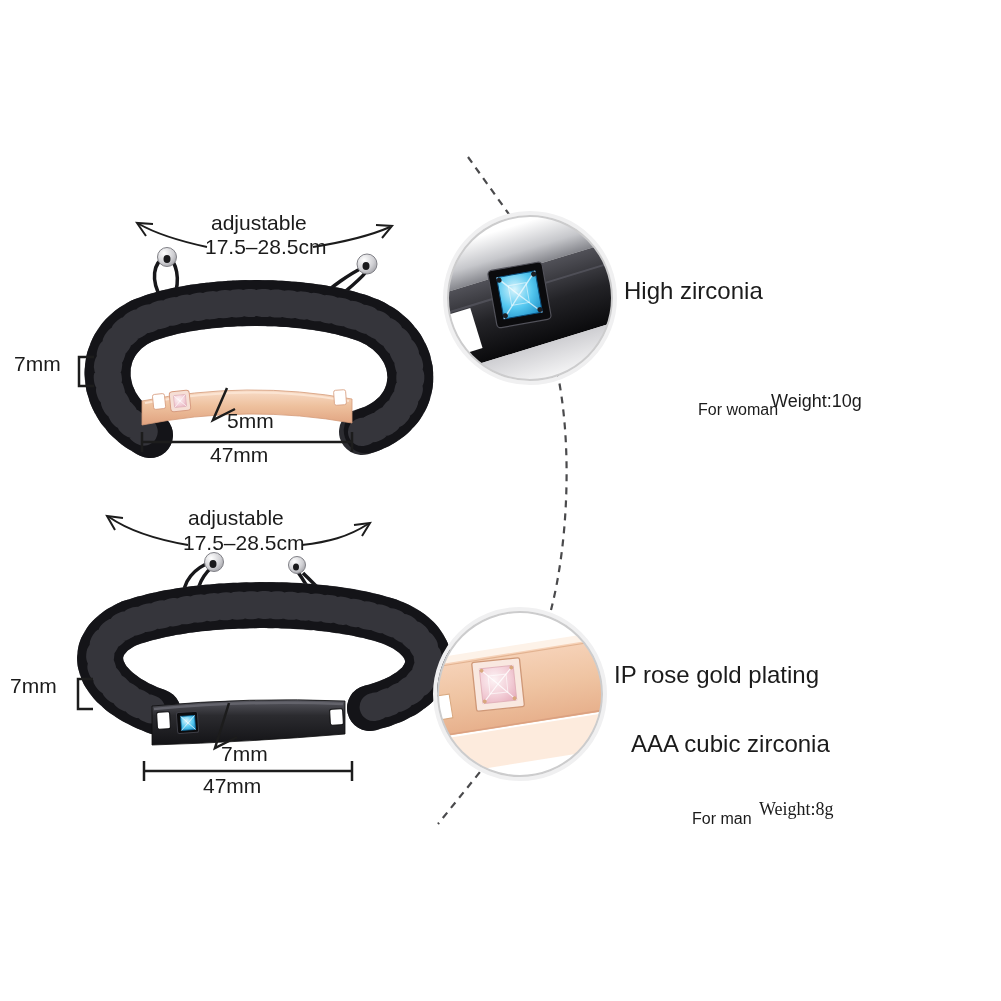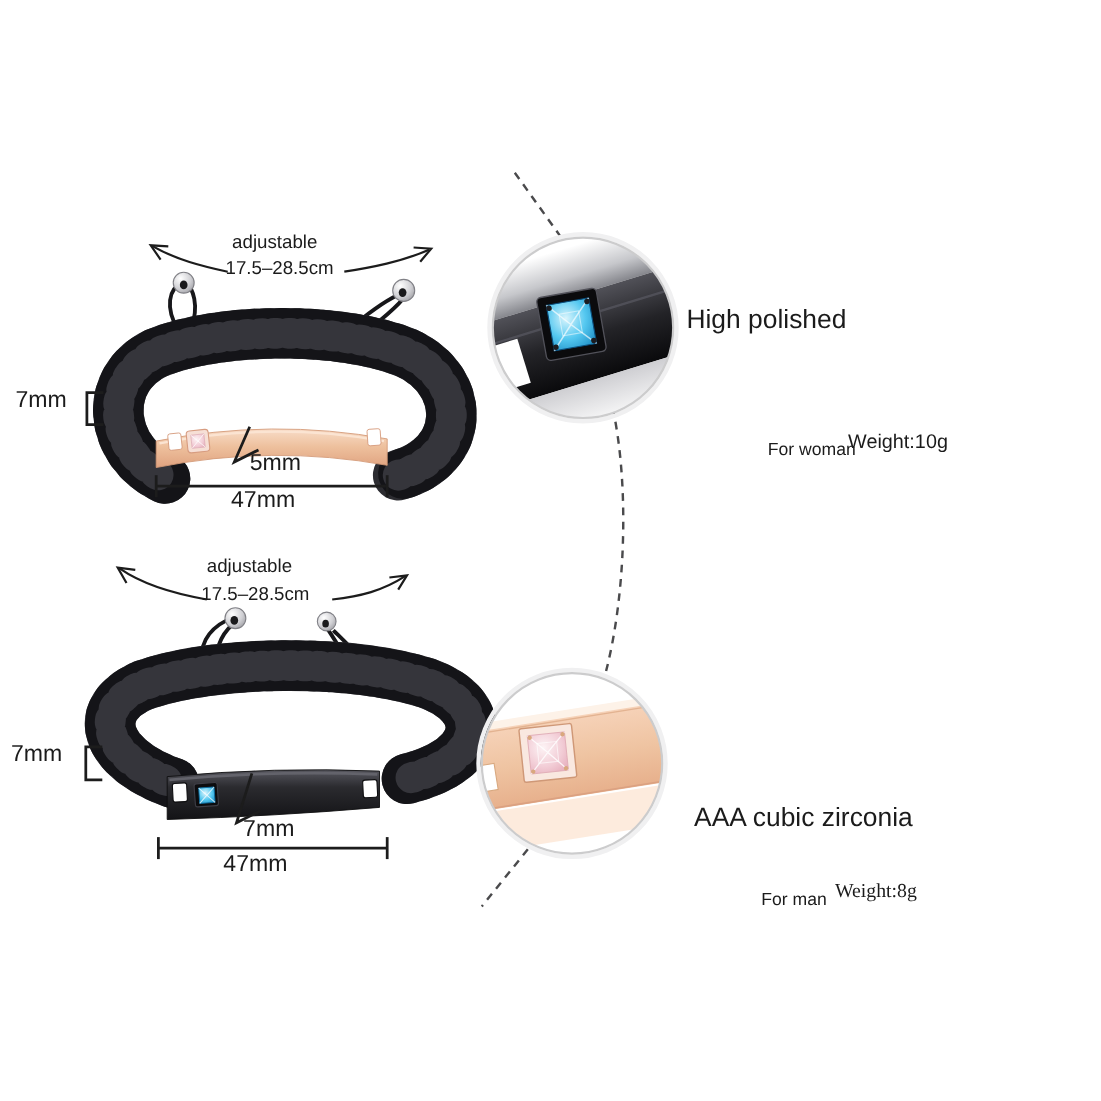--- a/index.html
+++ b/index.html
@@ -2,21 +2,21 @@
 <html><head>
 <meta charset="utf-8">
 <style>
   html,body{margin:0;padding:0;background:#fff;}
   .canvas{position:relative;width:1001px;height:1001px;background:#fff;overflow:hidden;
           font-family:"Liberation Sans",sans-serif;}
   .canvas svg{position:absolute;left:0;top:0;}
   .t{position:absolute;color:#1b1b1b;white-space:nowrap;line-height:1.1;
      font-family:"Liberation Sans",sans-serif;}
   .s16{font-size:16px;}
-  .s21{font-size:17px;}
+  .s21{font-size:21px;}
   .s24{font-size:24px;}
   .s26{font-size:18px;}
   .s27{font-size:21px;}
 </style>
 </head>
 <body>
 
 <div class="canvas">
 
 <svg width="1001" height="1001" viewBox="0 0 1001 1001">
@@ -224,27 +224,28 @@
     <circle cx="520" cy="694" r="82" fill="none" stroke="#cccccd" stroke-width="2"></circle>
   </g>
 </svg>
 
   <div class="t s21" style="left:211px;top:211px;">adjustable</div>
   <div class="t s21" style="left:205px;top:235px;">17.5–28.5cm</div>
   <div class="t s27" style="left:14px;top:352px;">7mm</div>
   <div class="t s27" style="left:227px;top:409px;">5mm</div>
   <div class="t s27" style="left:210px;top:443px;">47mm</div>
 
-  <div class="t s24" style="left:624px;top:278px;">High polished</div>
+  <div class="t s24" style="left:624px;top:278px;">High zirconia</div>
   <div class="t s16" style="left:698px;top:401px;">For woman</div>
   <div class="t s26" style="left:771px;top:392px;">Weight:10g</div>
 
   <div class="t s21" style="left:188px;top:506px;">adjustable</div>
   <div class="t s21" style="left:183px;top:531px;">17.5–28.5cm</div>
   <div class="t s27" style="left:10px;top:674px;">7mm</div>
   <div class="t s27" style="left:221px;top:742px;">7mm</div>
   <div class="t s27" style="left:203px;top:774px;">47mm</div>
 
+  <div class="t s24" style="left:614px;top:662px;">IP rose gold plating</div>
   <div class="t s24" style="left:631px;top:695px;margin-top:36px;">AAA cubic zirconia</div>
   <div class="t s16" style="left:692px;top:810px;">For man</div>
   <div class="t s26" style="left:759px;top:800px;font-family:Liberation Serif, serif;">Weight:8g</div>
 
 </div>
 
 </body></html>

